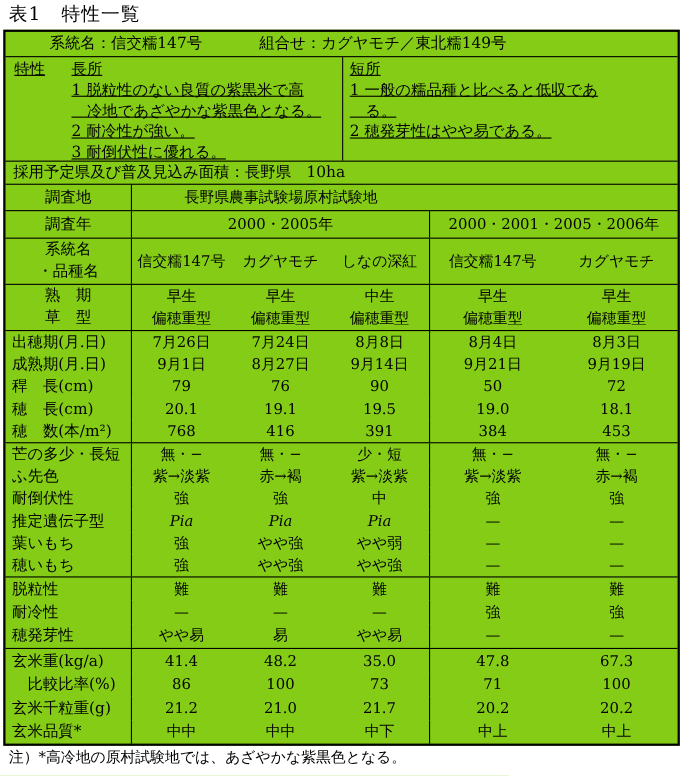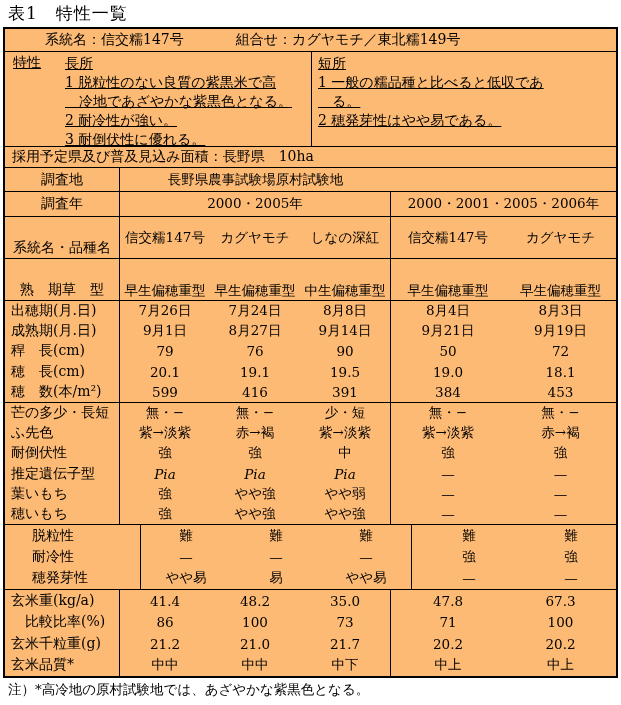--- a/index.html
+++ b/index.html
@@ -16,30 +16,30 @@
     margin:4px 0 5px 8px;
     height:18px;line-height:18px;
     font-size:17px;
     letter-spacing:1px;
   }
   .tbl{
     margin-left:3px;
     width:615px;
     border:2px solid #000;
     box-sizing:border-box;
-    background:#fdba74;
+    background:#84cc16;
   }
   .block{box-sizing:border-box;}
   .block + .block{border-top:1px solid #000;}
   .cell{box-sizing:border-box;display:flex;align-items:center;justify-content:center;overflow:hidden;white-space:nowrap;}
   .lab{border-right:1px solid #000;justify-content:flex-start;padding-left:6px;}
   .lab.cen{justify-content:center;padding-left:0;font-family:Liberation Mono, monospace;}
   .sep{border-right:1px solid #000;}
   .val{font-size:13.5px;}
-  .two{flex-direction:row;line-height:20px;align-items:flex-end;}
+  .two{flex-direction:column;line-height:20px;}
   
   .g6{display:grid;grid-template-columns:115px 90px 90px 91px 114px 1fr;}
   .g3{display:grid;grid-template-columns:115px 271px 1fr;}
   .gB{display:grid;grid-template-columns:54px 253px 1fr;}
   .g3 .mid{border-right:1px solid #000;}
   
   .rowA{height:22px;display:flex;align-items:center;}
   .rowA .sp1{margin-left:40px;}
   .rowA .sp2{margin-left:52px;}
   .rowB{height:95px;text-decoration:underline;}
@@ -48,21 +48,21 @@
   .traits-cell{flex-direction:column;padding:2px 4px 0 6px;line-height:19px;}
   .traits-cell .pre{white-space:pre-line;}
   .vlB{border-right:1px solid #000;}
   .rowC{height:21px;display:flex;align-items:center;padding-left:7px;}
   .rowD{height:24px;}
   .rowE{height:25px;}
   .rowF{height:42px;}
   .rowG{height:42px;}
   .r5{height:102px;grid-template-rows:repeat(5,1fr);}
   .r6{height:122px;grid-template-rows:repeat(6,1fr);}
-  .r3{height:65px;grid-template-rows:repeat(3,1fr);padding-left:21px;}
+  .r3{height:65px;grid-template-rows:repeat(3,1fr);}
   .r4{height:87px;grid-template-rows:repeat(4,1fr);}
   .gene{font-style:italic;}
   .note{
     margin:3px 0 0 8px;
     font-size:13.5px;line-height:16px;
   }
 </style>
 </head>
 <body>
 
@@ -165,21 +165,21 @@
         <div class="cell val sep">90</div>
         <div class="cell val">50</div>
         <div class="cell val">72</div>
         <div class="cell lab">穂　長(cm)</div>
         <div class="cell val">20.1</div>
         <div class="cell val">19.1</div>
         <div class="cell val sep">19.5</div>
         <div class="cell val">19.0</div>
         <div class="cell val">18.1</div>
         <div class="cell lab">穂　数(本/m²)</div>
-        <div class="cell val">599</div>
+        <div class="cell val">768</div>
         <div class="cell val">416</div>
         <div class="cell val sep">391</div>
         <div class="cell val">384</div>
         <div class="cell val">453</div>
       </div>
     <div class="block g6 r6">
         <div class="cell lab">芒の多少・長短</div>
         <div class="cell val">無・−</div>
         <div class="cell val">無・−</div>
         <div class="cell val sep">少・短</div>

